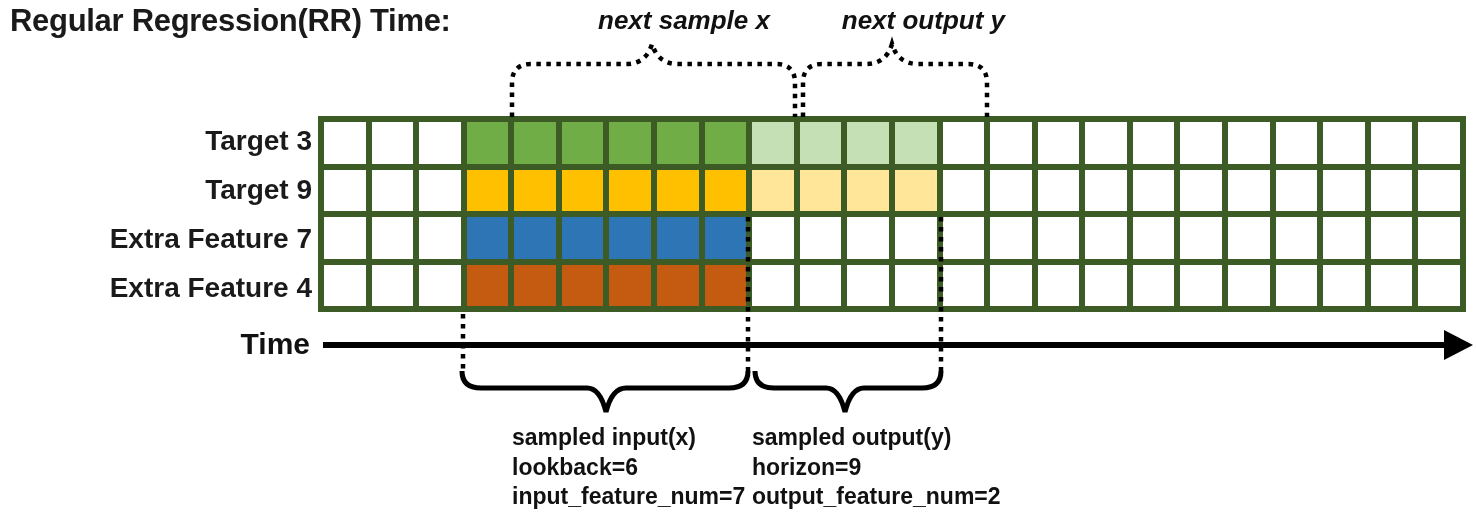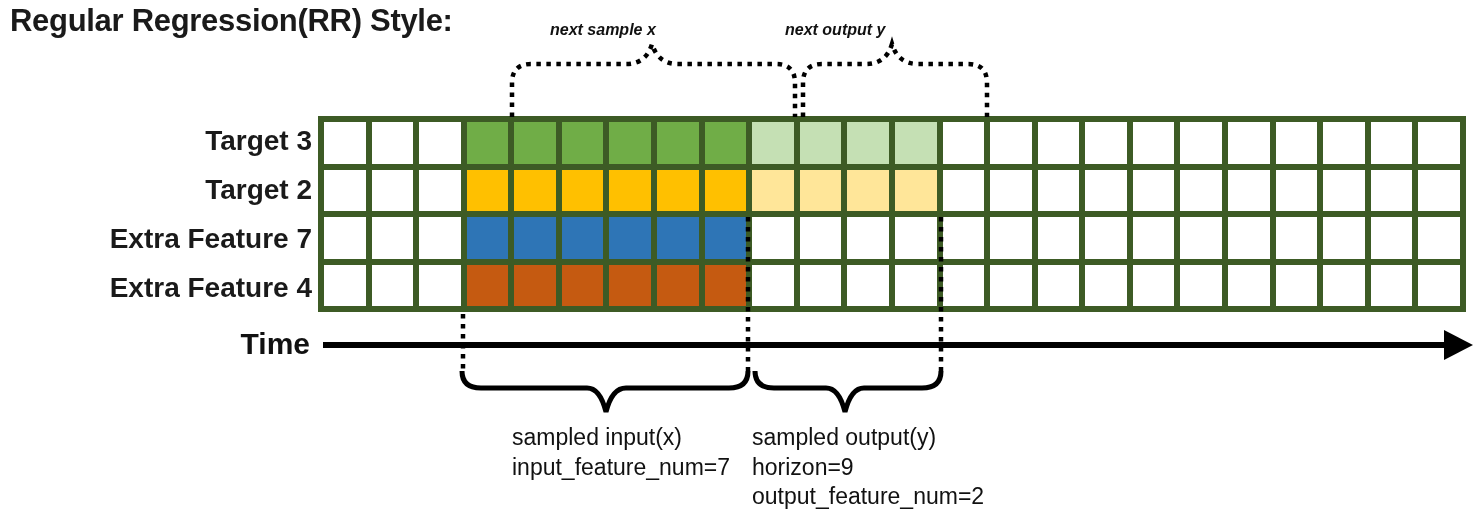--- a/index.html
+++ b/index.html
@@ -10,22 +10,22 @@
     font-family:"Liberation Sans","DejaVu Sans",sans-serif;
     overflow:hidden;
   }
   .title{
     position:absolute;left:10px;top:3px;
     font-size:31px;font-weight:700;color:#1a1a1a;
     letter-spacing:-0.3px;white-space:nowrap;
   }
   .next-label{
     position:absolute;top:5px;width:220px;
-    font-size:16px;font-style:italic;font-weight:600;color:#111;
-    text-align:left;white-space:nowrap;margin-top:16px;
+    font-size:26px;font-style:italic;font-weight:600;color:#111;
+    text-align:right;white-space:nowrap;
   }
   .next-label.x{left:550px;}
   .next-label.y{left:785px;}
   .row-labels{
     position:absolute;left:0;top:116px;width:312px;height:196px;
     display:flex;flex-direction:column;
   }
   .row-label{
     flex:1;display:flex;align-items:center;justify-content:flex-end;
     font-size:28px;font-weight:700;color:#1a1a1a;white-space:nowrap;
@@ -42,39 +42,39 @@
   .deco{
     position:absolute;left:0;top:0;z-index:2;pointer-events:none;
   }
   .time-label{
     position:absolute;left:100px;top:327px;width:210px;
     text-align:right;font-size:30px;font-weight:700;color:#111;
     white-space:nowrap;
   }
   .sample-note{
     position:absolute;top:423px;
-    font-size:23px;font-weight:400;color:#111;
+    font-size:23px;font-weight:700;color:#111;
     line-height:29.5px;white-space:nowrap;
   }
   .sample-note.left{left:512px;}
   .sample-note.right{left:752px;}
 </style>
 </head>
 <body>
 
 <div class="canvas">
 
-  <div class="title">Regular Regression(RR) Style:</div>
+  <div class="title">Regular Regression(RR) Time:</div>
 
   <div class="next-label x">next sample x</div>
   <div class="next-label y">next output y</div>
 
   <div class="row-labels">
     <div class="row-label">Target 3</div>
-    <div class="row-label">Target 2</div>
+    <div class="row-label">Target 9</div>
     <div class="row-label">Extra Feature 7</div>
     <div class="row-label">Extra Feature 4</div>
   </div>
 
   <div class="grid" style="background: rgb(61, 91, 37);">
       <div class="cell" style="background: rgb(255, 255, 255);"></div>
       <div class="cell" style="background: rgb(255, 255, 255);"></div>
       <div class="cell" style="background: rgb(255, 255, 255);"></div>
       <div class="cell" style="background: rgb(112, 173, 71);"></div>
       <div class="cell" style="background: rgb(112, 173, 71);"></div>
@@ -186,20 +186,21 @@
 
     <path d="M462,371 Q462,388 481,388 L587,388 Q600,388 606,412 Q612,388 626,388 L729,388 Q748,388 748,371" fill="none" stroke="#000" stroke-width="5"></path>
 
     <path d="M755,371 Q755,388 774,388 L826,388 Q839,388 845,412 Q851,388 864,388 L922,388 Q941,388 941,371" fill="none" stroke="#000" stroke-width="5"></path>
   </svg>
 
   <div class="time-label">Time</div>
 
   <div class="sample-note left">
     <div>sampled input(x)</div>
+    <div>lookback=6</div>
     <div>input_feature_num=7</div>
   </div>
 
   <div class="sample-note right">
     <div>sampled output(y)</div>
     <div>horizon=9</div>
     <div>output_feature_num=2</div>
   </div>
 
 </div>

